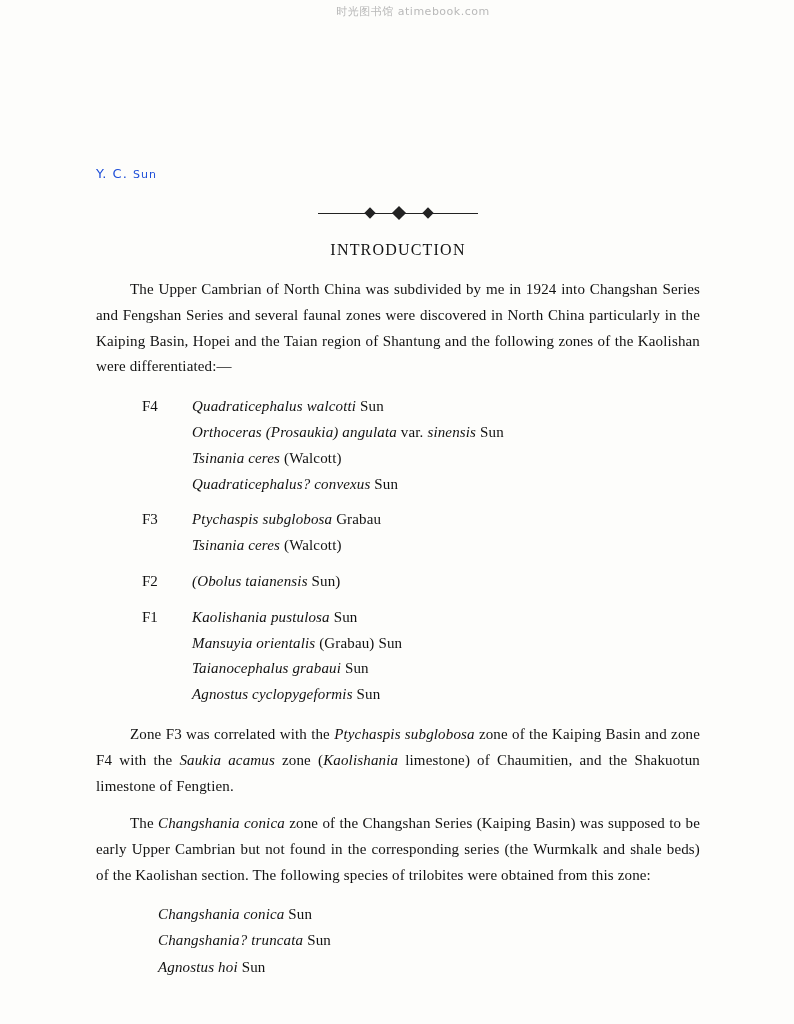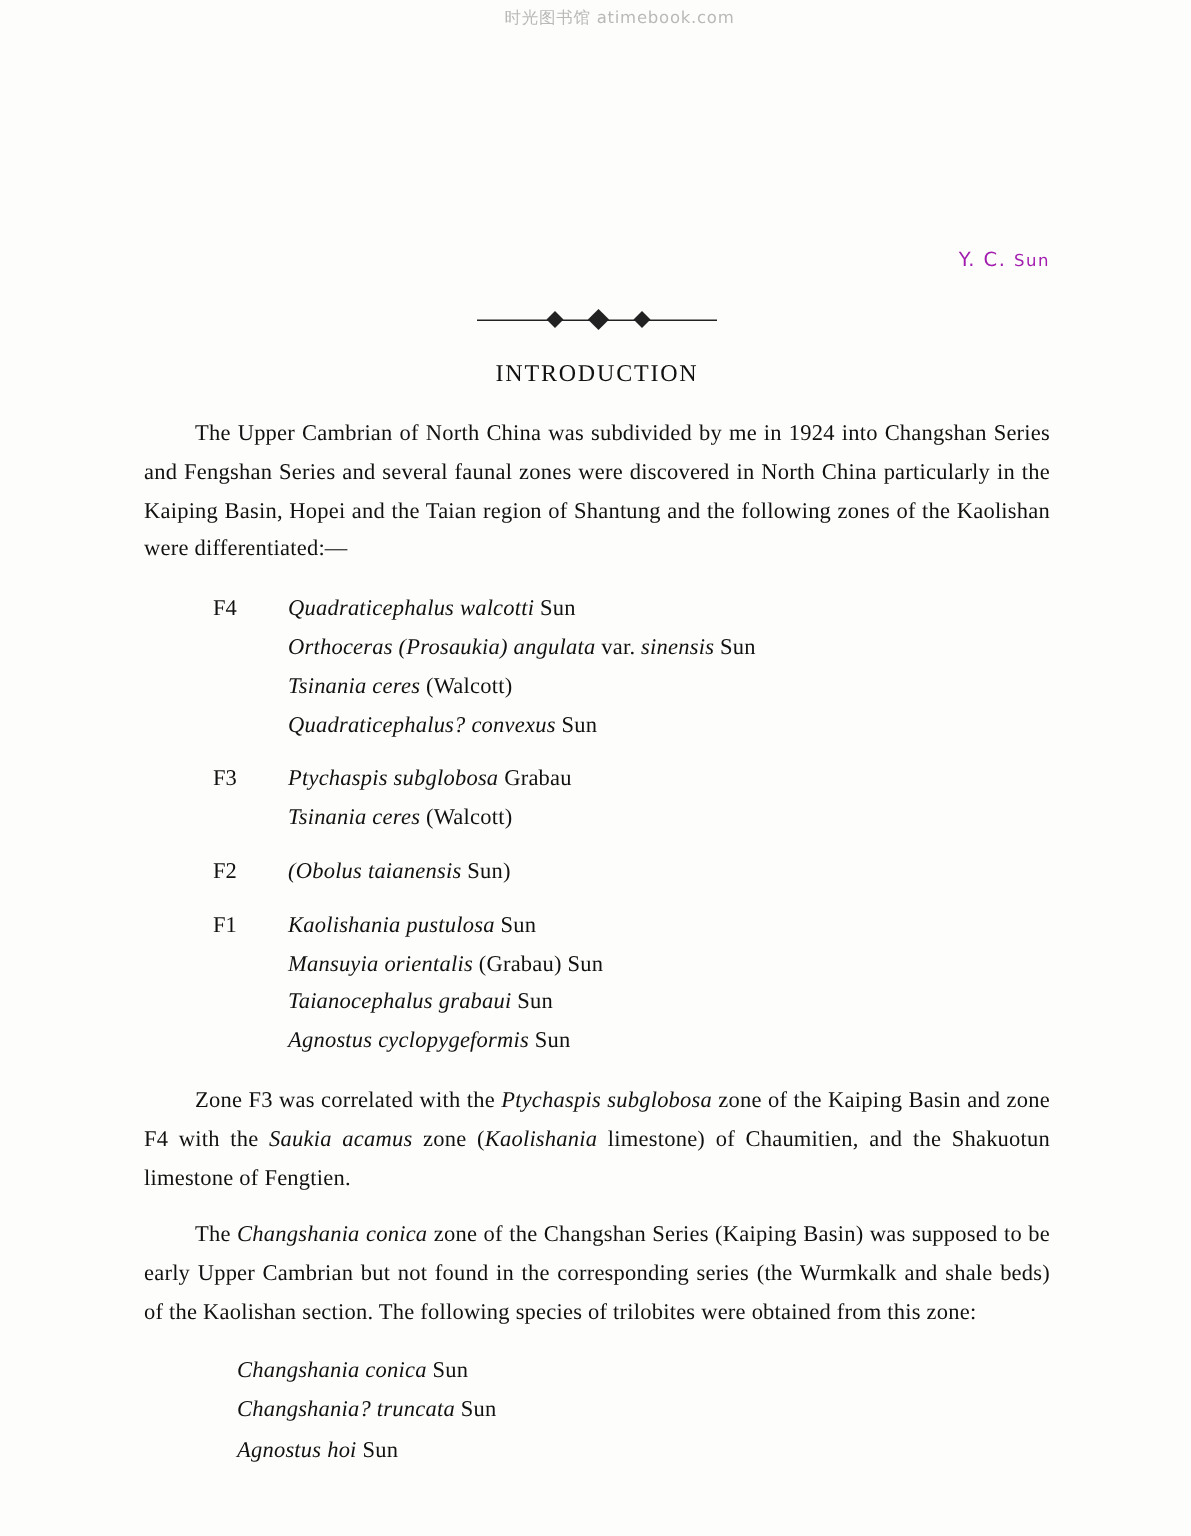--- a/index.html
+++ b/index.html
@@ -44,26 +44,26 @@
     letter-spacing: 0.2px;
     text-align: center;
     line-height: 1.45;
     margin: 0 0 0 0;
     color: #1a1a1a;
   }
   .title-line2 {
     display: block;
   }
   .author {
-    text-align: right;
+    text-align: left;
     font-family: "DejaVu Sans", sans-serif;
     font-size: 13px;
     letter-spacing: 1px;
     margin-top: 26px;
-    color: #a21caf;
+    color: #1d4ed8;
   }
   .author .small-caps {
     font-size: 11px;
   }
   .ornament {
     margin: 26px auto 0 auto;
     width: 160px;
     height: 12px;
     position: relative;
   }

